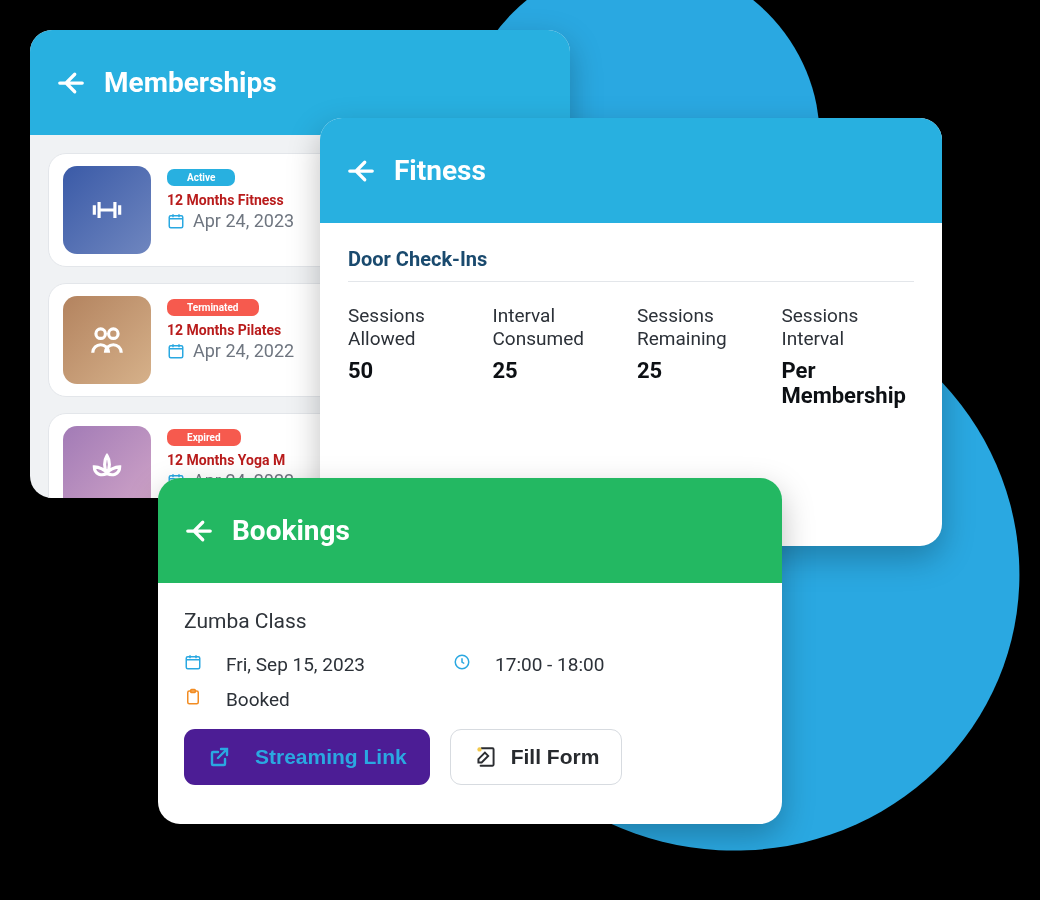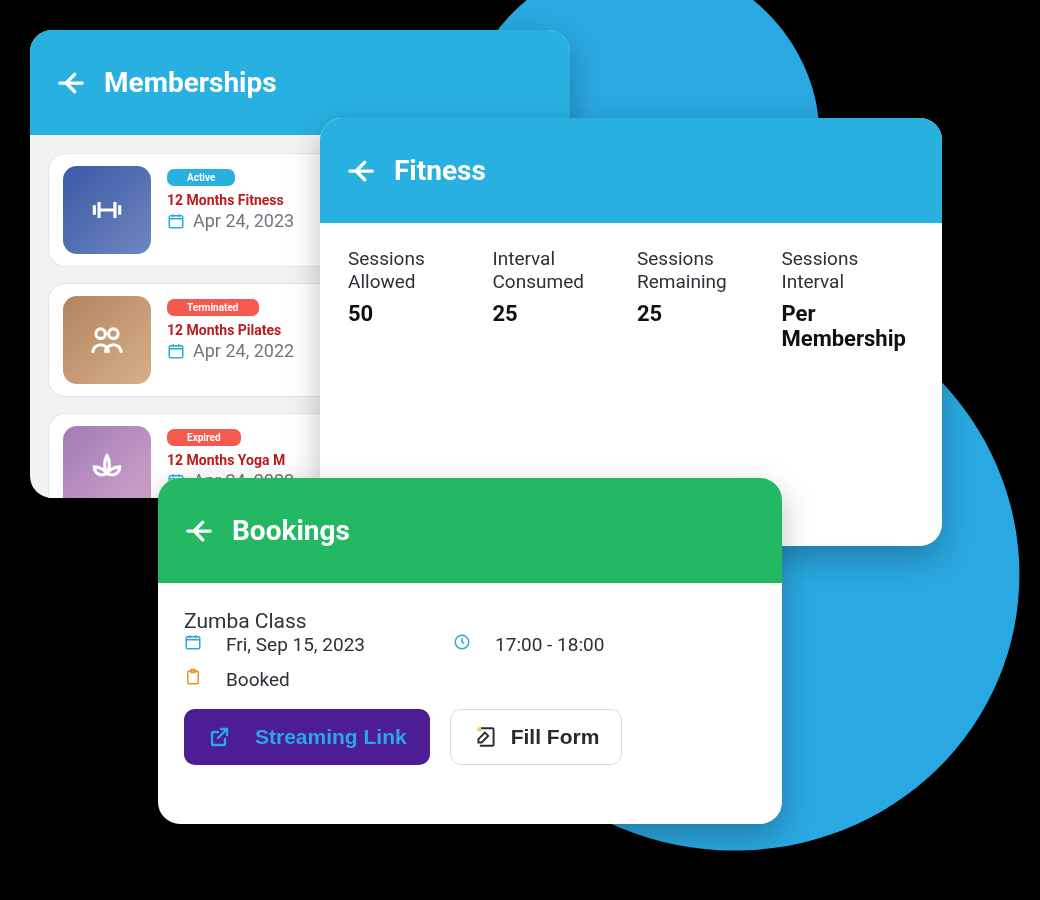--- a/index.html
+++ b/index.html
@@ -96,21 +96,21 @@
   .ben-grid { display: grid; grid-template-columns: 1fr 1fr 1fr 1fr; row-gap: 30px; column-gap: 12px; }
   .ben-label { color: #2c3138; font-size: 19px; margin-bottom: 8px; }
   .ben-value { font-weight: 700; font-size: 22px; color: #0d1014; }
 
   
   .bookings { top: 478px; left: 158px; width: 624px; height: 346px; z-index: 3; }
   .book-body { padding: 20px 26px; }
   .book-head { display: flex; justify-content: space-between; align-items: baseline; }
   .class-tag { display: inline-flex; align-items: center; gap: 10px; color: #f28c22; font-size: 22px; font-weight: 500; letter-spacing: .5px; }
   .paid { font-weight: 700; font-size: 20px; color: #111; }
-  .class-name { font-size: 21px; color: #2f343a; margin-top: 6px; margin-bottom: 0; }
+  .class-name { font-size: 21px; color: #2f343a; margin-top: 6px; margin-bottom: 20px; }
   .info-row { display: flex; align-items: flex-start; gap: 24px; font-size: 19px; color: #2c3138; margin-bottom: 12px; }
   .info-row .gap { width: 40px; }
   .btn-row { display: flex; gap: 20px; margin-top: 18px; }
   .btn {
     display: inline-flex; align-items: center; gap: 12px;
     font-size: 21px; font-weight: 600;
     padding: 14px 22px;
     border-radius: 11px;
     border: 1px solid transparent;
     cursor: pointer;
@@ -202,20 +202,21 @@
 </div>
 
 <div class="panel benefits">
   <div class="panel-header hdr-blue">
     <svg class="back-arrow stroke-white" viewBox="0 0 24 24" fill="none" stroke-width="2.6" stroke-linecap="round">
         <path d="M15 5l-7 7 7 7M3 12h18"></path>
       </svg>
     <span>Fitness</span>
   </div>
   <div class="ben-body">
+    <div class="ben-title">Door Check-Ins</div>
     <div class="ben-grid">
       <div>
         <div class="ben-label">Sessions Allowed</div>
         <div class="ben-value">50</div>
       </div>
       <div>
         <div class="ben-label">Interval Consumed</div>
         <div class="ben-value">25</div>
       </div>
       <div>

